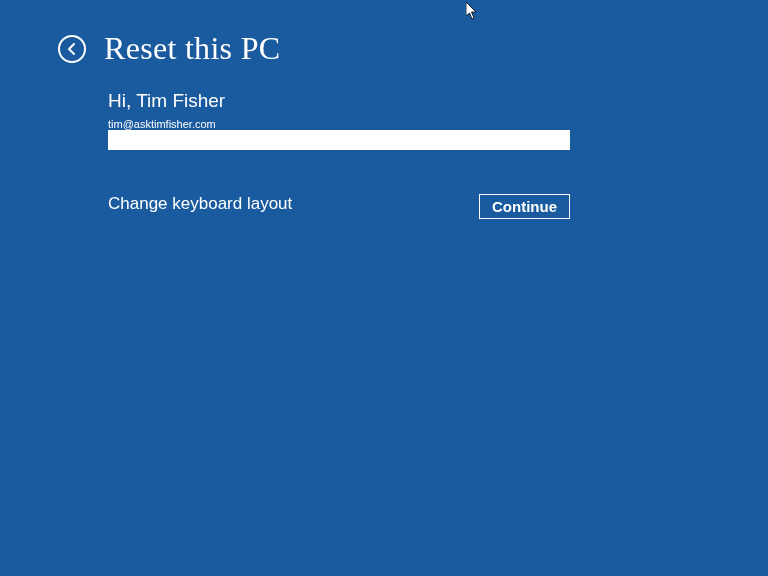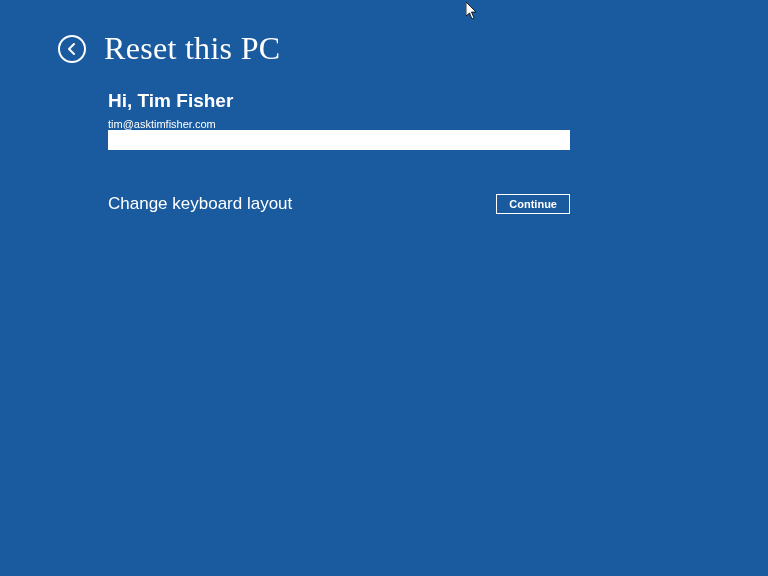--- a/index.html
+++ b/index.html
@@ -38,21 +38,21 @@
       letter-spacing: 0.3px;
     }
     .content {
       position: absolute;
       top: 90px;
       left: 108px;
       width: 462px;
     }
     .greeting {
       font-size: 19px;
-      font-weight: 700;
+      font-weight: 400;
       margin-bottom: 6px;
     }
     .email {
       font-size: 11px;
       font-weight: 400;
       margin-bottom: 0;
     }
     .prompt {
       font-size: 11px;
       font-weight: 400;
@@ -80,21 +80,21 @@
     .change-layout {
       font-size: 17px;
       font-weight: 300;
       cursor: pointer;
     }
     .continue-btn {
       border: 1px solid #ffffff;
       background: transparent;
       color: #ffffff;
       font-family: inherit;
-      font-size: 11px;
+      font-size: 15px;
       font-weight: 600;
       padding: 3px 12px;
       cursor: pointer;
     }
     .cursor {
       position: absolute;
       top: 2px;
       left: 466px;
       pointer-events: none;
     }

